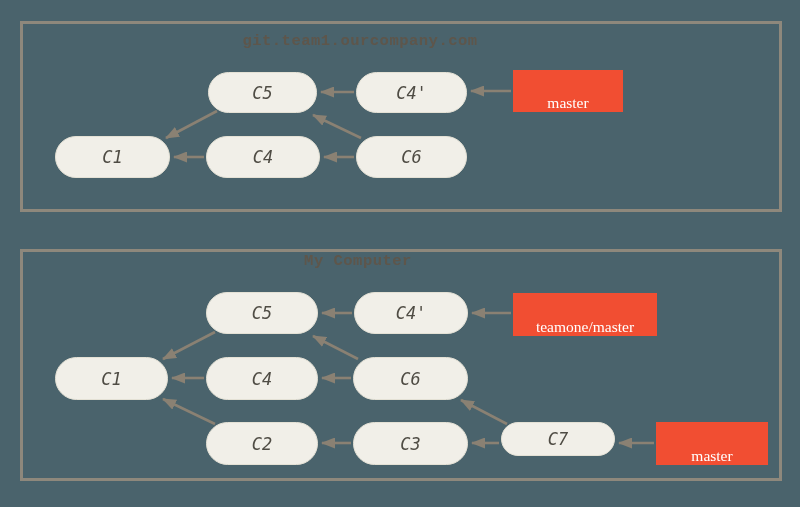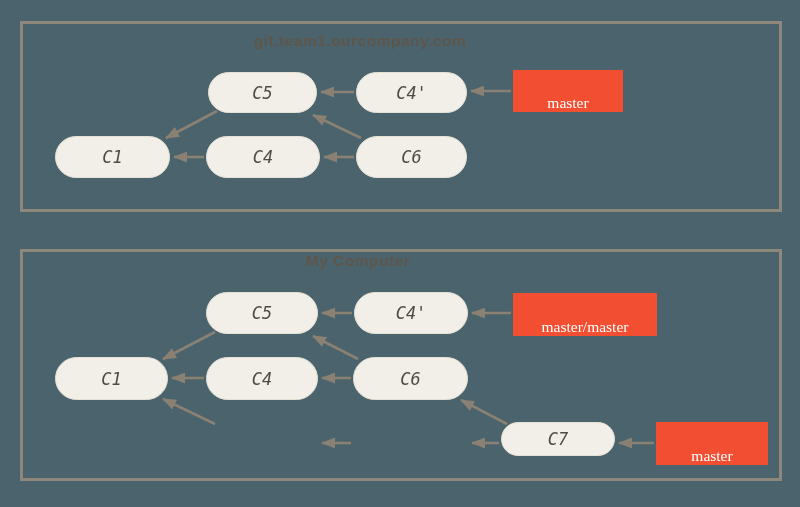--- a/index.html
+++ b/index.html
@@ -16,21 +16,21 @@
   }
   .panel-title {
     position: absolute;
     margin: 0;
     transform: translateX(-50%);
     font-weight: bold;
     font-size: 15.5px;
     letter-spacing: 0.5px;
     white-space: nowrap;
     color: var(--title-color);
-    font-family: Liberation Sans, sans-serif;
+    font-family: Liberation Mono, monospace;
   }
   .commit-node {
     position: absolute;
     box-sizing: border-box;
     display: flex; align-items: center; justify-content: center;
     border-radius: 23px;
     background: var(--node-bg);
     border: 1px solid var(--node-border);
     color: var(--node-text);
     font-size: 17px;
@@ -110,22 +110,28 @@
     </div>
     <div class="commit-node" style="left: 55px; top: 357px; width: 113px; height: 43px;">
       <span>C1</span>
     </div>
     <div class="commit-node" style="left: 206px; top: 357px; width: 112px; height: 43px;">
       <span>C4</span>
     </div>
     <div class="commit-node" style="left: 353px; top: 357px; width: 115px; height: 43px;">
       <span>C6</span>
     </div>
+    <div class="commit-node" style="left: 206px; top: 422px; width: 112px; height: 43px;">
+      <span>C2</span>
+    </div>
+    <div class="commit-node" style="left: 353px; top: 422px; width: 115px; height: 43px;">
+      <span>C3</span>
+    </div>
     <div class="commit-node" style="left: 501px; top: 422px; width: 114px; height: 34px;">
       <span>C7</span>
     </div>
     <div class="branch-label" style="left: 513px; top: 293px; width: 144px; height: 43px;">
-      <span>master/master</span>
+      <span>teamone/master</span>
     </div>
     <div class="branch-label" style="left: 656px; top: 422px; width: 112px; height: 43px;">
       <span>master</span>
     </div>
   </div>
 
 </body></html>

